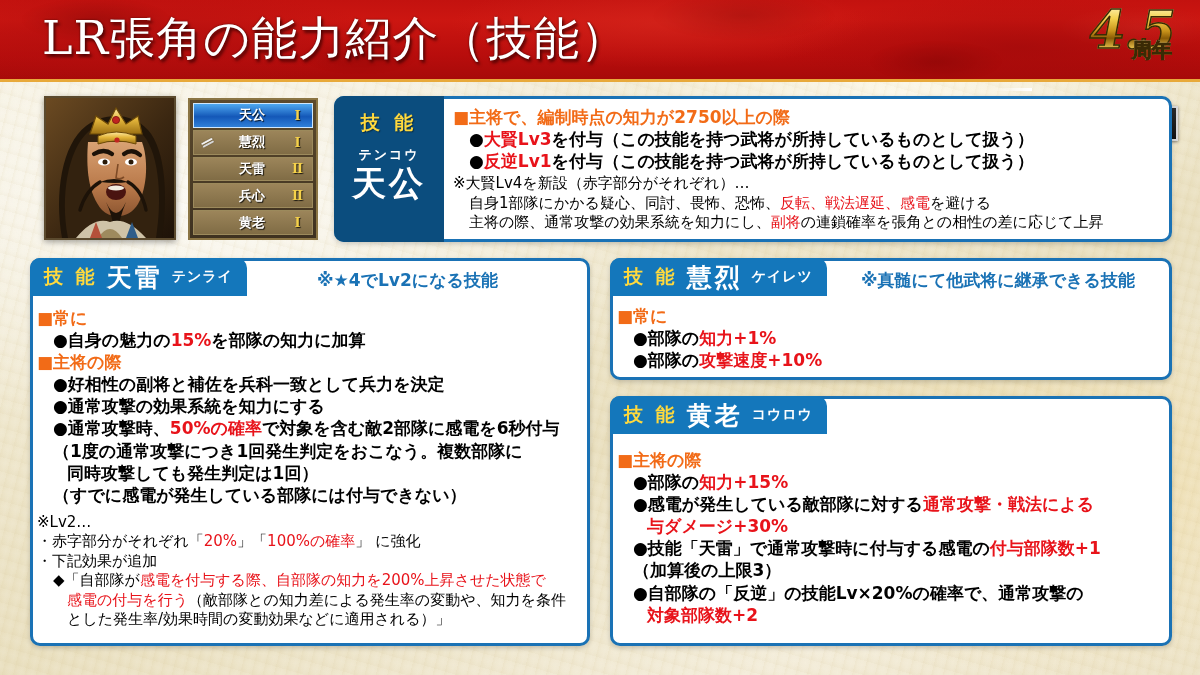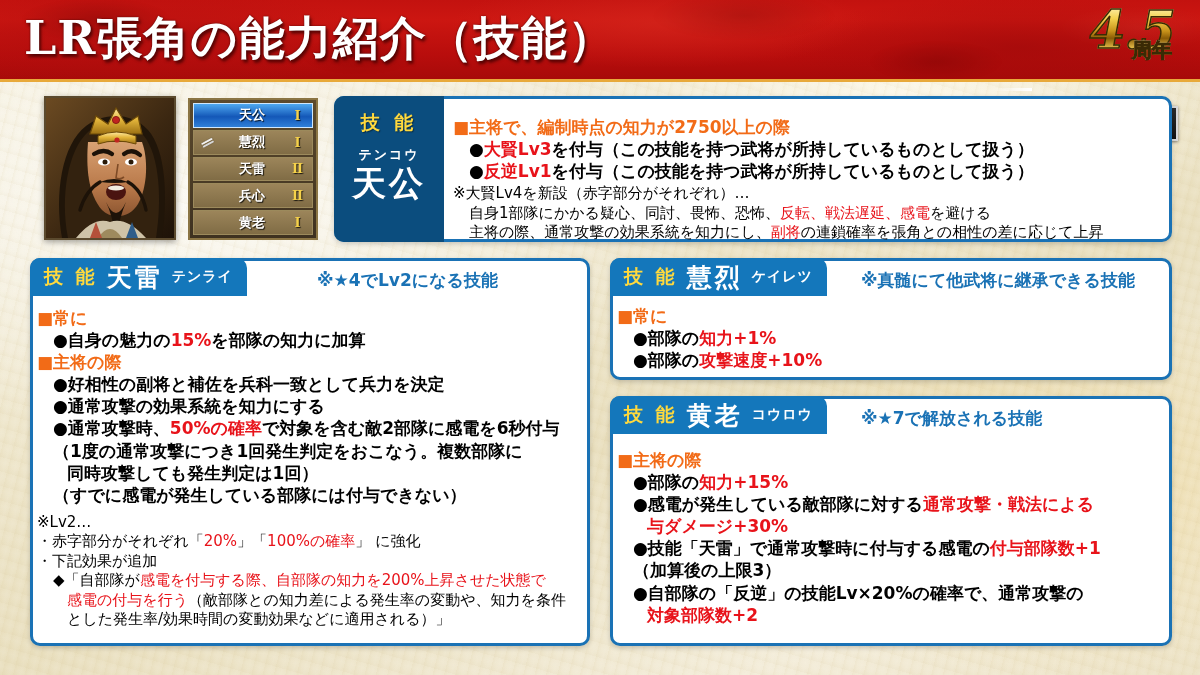--- a/index.html
+++ b/index.html
@@ -40,23 +40,23 @@
   #banner:before{
     content:""; position:absolute; inset:0; opacity:.30;
     background:
       radial-gradient(ellipse 9% 40% at 8% 25%, rgba(90,0,0,.9), rgba(90,0,0,0) 70%),
       radial-gradient(ellipse 7% 35% at 30% 70%, rgba(90,0,0,.8), rgba(90,0,0,0) 70%),
       radial-gradient(ellipse 11% 45% at 62% 20%, rgba(90,0,0,.7), rgba(90,0,0,0) 70%),
       radial-gradient(ellipse 8% 38% at 78% 78%, rgba(90,0,0,.8), rgba(90,0,0,0) 70%),
       radial-gradient(ellipse 10% 40% at 95% 35%, rgba(255,120,100,.35), rgba(255,120,100,0) 70%);
   }
   #banner-title {
-    position:absolute; left:24px; top:8px;
+    position:absolute; left:42px; top:8px;
     font-family:"DejaVu Serif","Liberation Serif", serif;
-    font-weight:700; font-size:46px; color:#ffffff; letter-spacing:1px;
+    font-weight:400; font-size:46px; color:#ffffff; letter-spacing:1px;
     text-shadow: 2px 3px 3px rgba(60,0,0,.75), 0 0 2px rgba(0,0,0,.6);
     white-space:nowrap;
   }
 
   
   #anniv { position:absolute; right:8px; top:2px; width:190px; height:100px; }
   #anniv-num {
     position:absolute; right:18px; top:2px;
     font-family:"DejaVu Serif","Liberation Serif", serif;
     font-weight:700; font-size:52px; font-style:italic;
@@ -154,21 +154,21 @@
     text-shadow:1px 1px 1px rgba(0,0,0,.4);
   }
   #tenkou-head .kana {
     color:#ffffff; font-size:13px; font-weight:700; letter-spacing:2px; margin-top:10px;
   }
   #tenkou-head .name {
     color:#ffffff; font-size:34px; font-weight:700; letter-spacing:3px; margin-top:0px; line-height:1.15;
   }
   #tenkou-body {
     position:absolute; left:110px; top:0; right:0; bottom:0;
-    padding:17px 8px 4px 6px;
+    padding:7px 8px 4px 6px;
   }
 
   
   .p-head {
     position:absolute; left:-3px; top:-3px; height:38px;
     background:#1477bb; border-radius:10px 10px 0 0;
     display:flex; align-items:center; gap:9px; padding:0 14px;
   }
   .p-head .lbl { color:#ffd93d; font-size:19px; font-weight:700; letter-spacing:3px; }
   .p-head .name { color:#fff; font-size:25px; font-weight:700; letter-spacing:3px; }
@@ -356,21 +356,20 @@
     <div class="ln indent1"><span>●部隊の</span><span class="rd">攻撃速度+10%</span></div>
   </div>
 </div>
 
 <div class="panel" id="panel-kourou">
   <div class="p-head">
     <span class="lbl">技 能</span>
     <span class="name">黄老</span>
     <span class="kana">コウロウ</span>
   </div>
-  <div class="p-note" style="left:248px;">※★7で解放される技能</div>
   <div class="p-body" style="top:46px;">
     <div class="ln hd">■主将の際</div>
     <div class="ln indent1"><span>●部隊の</span><span class="rd">知力+15%</span></div>
     <div class="ln indent1"><span>●感電が発生している敵部隊に対する</span><span class="rd">通常攻撃・戦法による</span></div>
     <div class="ln indent2 rd">与ダメージ+30%</div>
     <div class="ln indent1"><span>●技能「天雷」で通常攻撃時に付与する感電の</span><span class="rd">付与部隊数+1</span></div>
     <div class="ln indent1">（加算後の上限3）</div>
     <div class="ln indent1">●自部隊の「反逆」の技能Lv×20%の確率で、通常攻撃の</div>
     <div class="ln indent2 rd">対象部隊数+2</div>
   </div>

